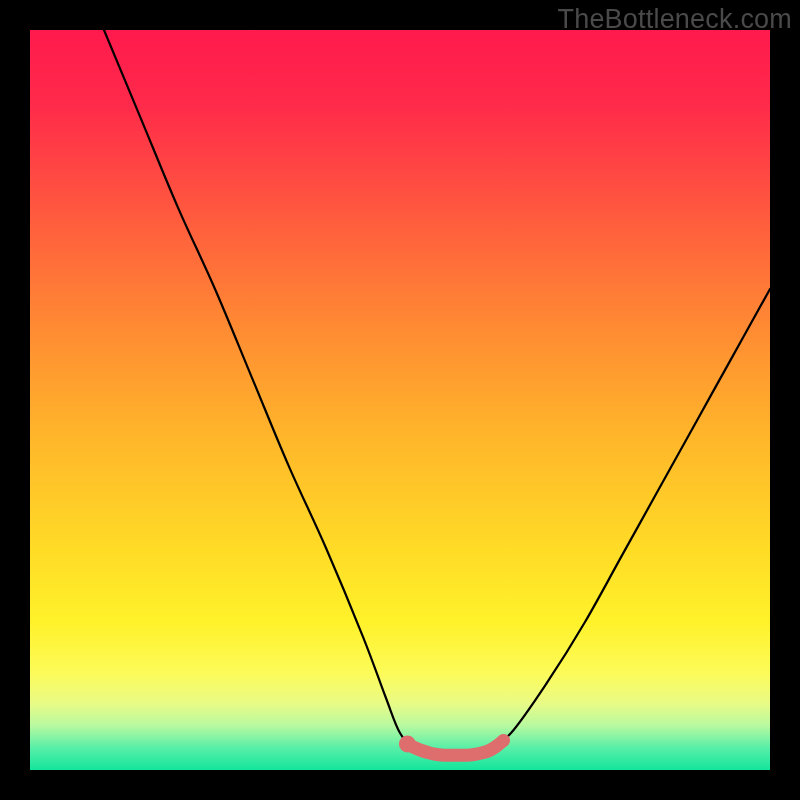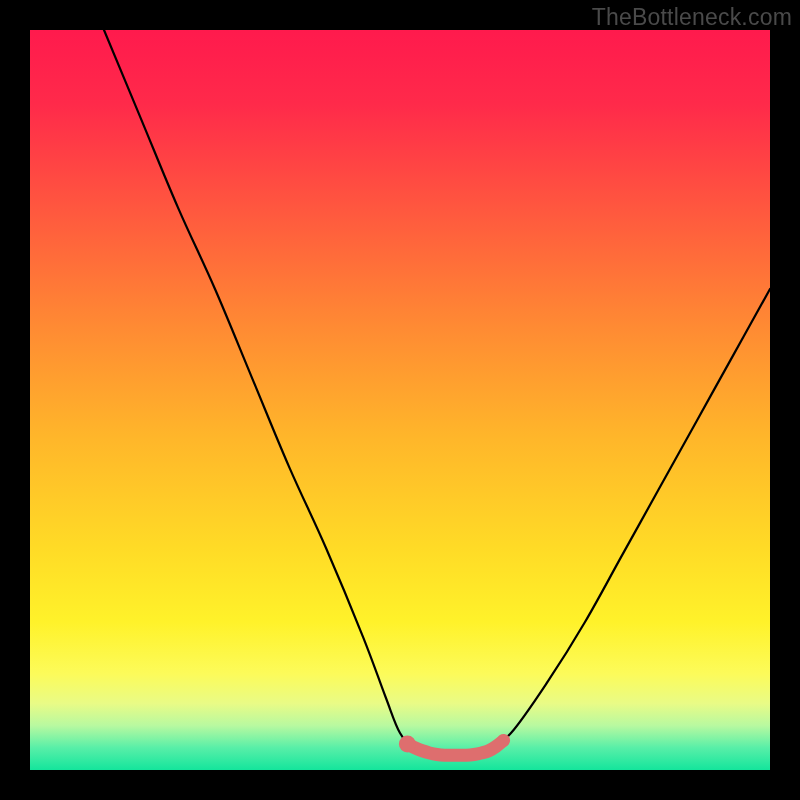--- a/index.html
+++ b/index.html
@@ -32,21 +32,21 @@
       #b8f9a0 94%,
       #58efa8 97%,
       #14e59c 100%
     );
   }
   .watermark {
     position: absolute;
     top: 4px;
     right: 8px;
     color: #4a4a4a;
-    font-size: 23px;
+    font-size: 27px;
     font-weight: 500;
     letter-spacing: 0.2px;
     z-index: 10;
     font-family: Arial, Helvetica, sans-serif;
   }
   svg.curve {
     position: absolute;
     left: 0;
     top: 0;
     width: 740px;

